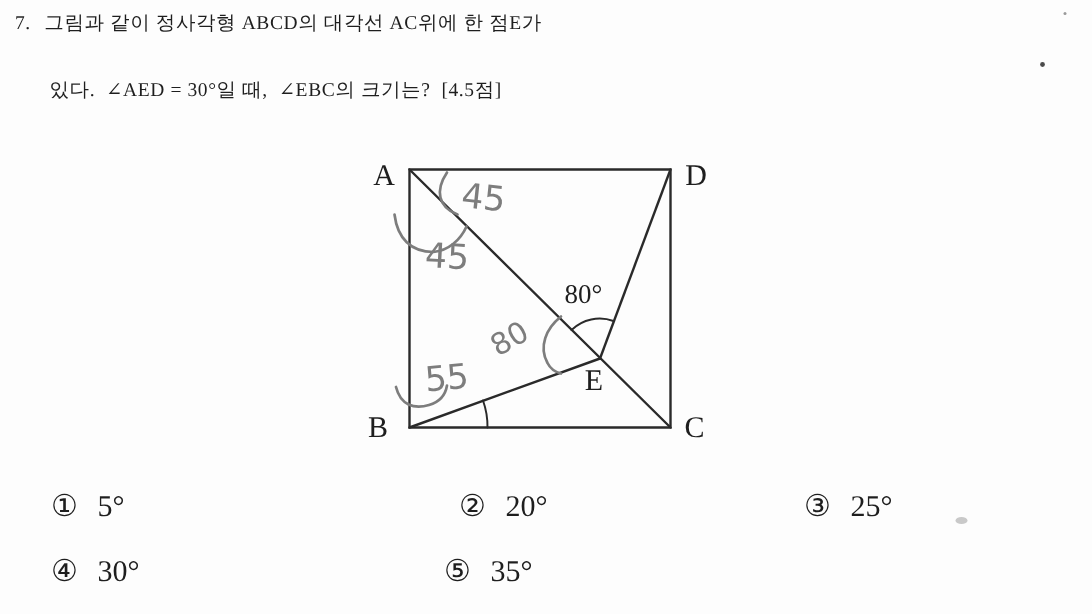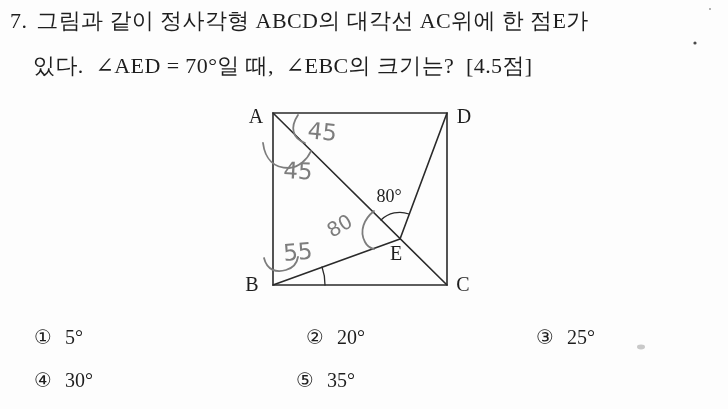--- a/index.html
+++ b/index.html
@@ -2,42 +2,42 @@
 <html><head>
 <meta charset="utf-8">
 <style>
   html,body{margin:0;padding:0;}
   body{
     width:728px;height:409px;position:relative;overflow:hidden;
     background:#fdfdfd;
     font-family:"Liberation Serif","DejaVu Serif","DejaVu Sans",serif;
     color:#1e1e1e;
   }
-  .qline{position:absolute;font-size:22px;letter-spacing:.4px;white-space:pre;}
+  .qline{position:absolute;font-size:13px;letter-spacing:.4px;white-space:pre;}
   .qnum{margin-right:9px;}
   #line1{left:10px;top:6px;}
   #line2{left:33px;top:51px;}
   .figure-svg{position:absolute;left:0;top:0;}
   .opt{position:absolute;font-size:20px;white-space:pre;}
   .opt .marker{
     font-family:"DejaVu Sans","Liberation Sans",sans-serif;
     font-size:20px;margin-right:13px;
   }
   #opt1{left:34px;top:325px;}
   #opt2{left:306px;top:325px;}
   #opt3{left:536px;top:325px;}
   #opt4{left:34px;top:368px;}
   #opt5{left:296px;top:368px;}
 </style>
 </head>
 <body>
 
 <div class="qline" id="line1"><span class="qnum">7.</span><span>그림과 같이 정사각형 ABCD의 대각선 AC위에 한 점E가</span></div>
 
-<div class="qline" id="line2"><span>있다.  ∠AED = 70°일 때,  ∠EBC의 크기는?  [4.5점]</span></div>
+<div class="qline" id="line2"><span>있다.  ∠AED = 30°일 때,  ∠EBC의 크기는?  [4.5점]</span></div>
 
 <svg class="figure-svg" width="728" height="409" viewBox="0 0 728 409">
 
   <g stroke="#2a2a2a" stroke-width="1.6" fill="none" stroke-linecap="round">
     <path d="M273,113 L447,113 L447,285 L273,285 Z"></path>
     <path d="M273,113 L447,285"></path>
     <path d="M273,285 L400,239"></path>
     <path d="M447,113 L400,239"></path>
   </g>
 

